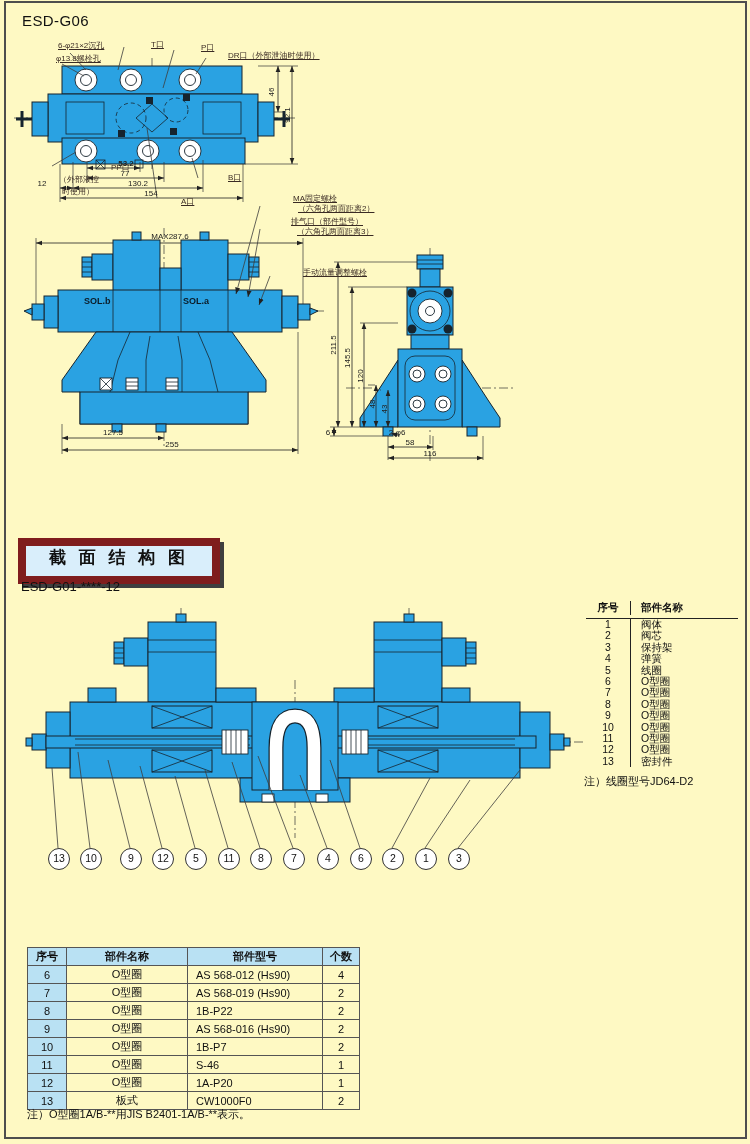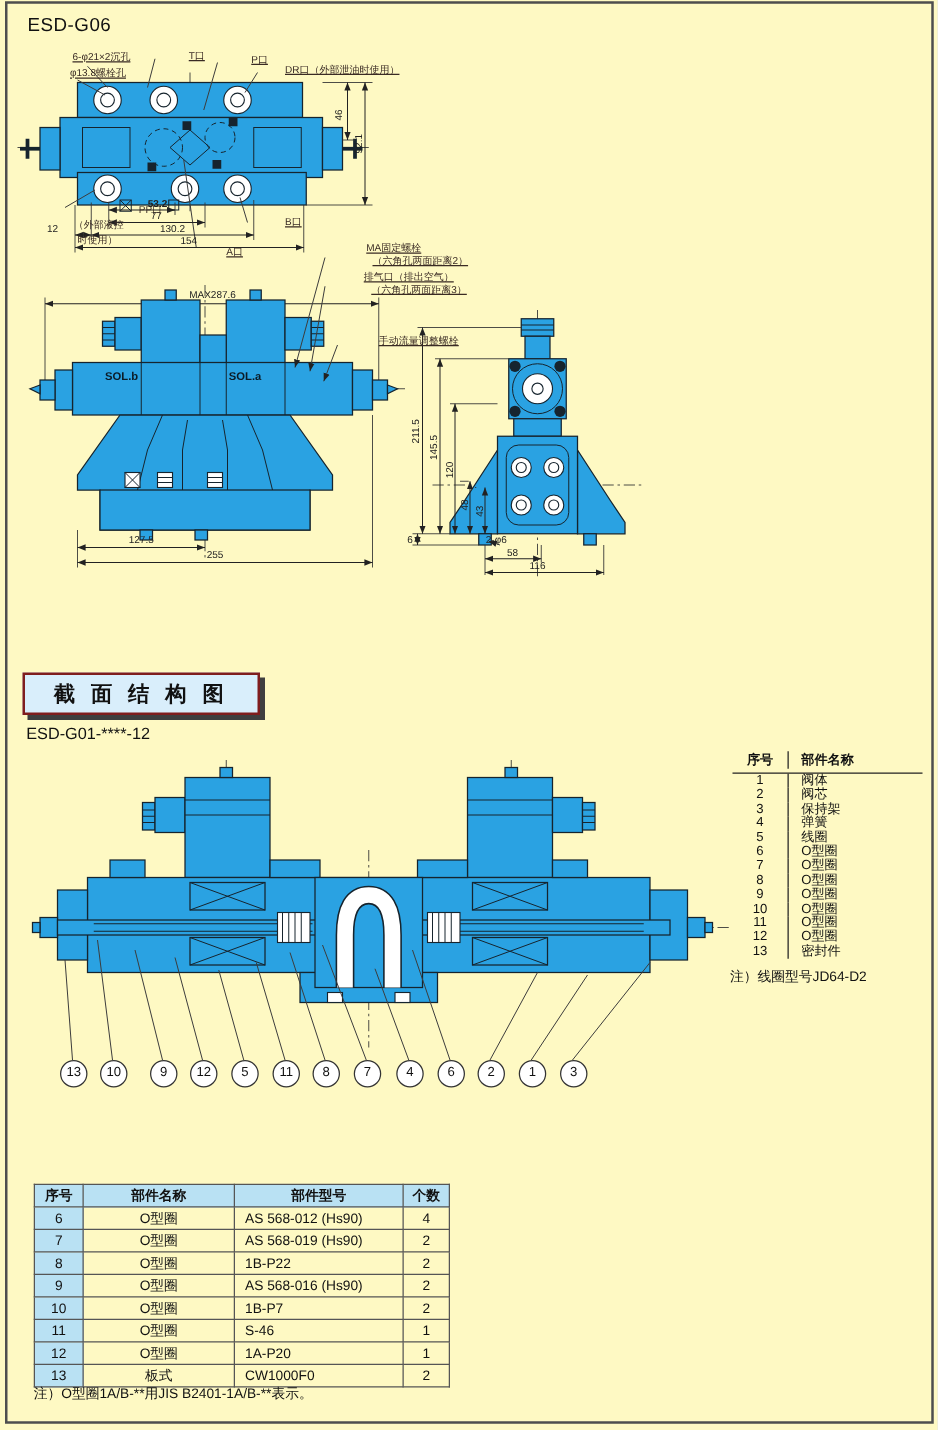--- a/index.html
+++ b/index.html
@@ -18,21 +18,21 @@
   .ld{stroke:#3c3c3c;stroke-width:0.8;fill:none;}
   .lda{stroke:#3c3c3c;stroke-width:0.8;fill:none;marker-end:url(#ar);}
   .thick{stroke:#16242e;stroke-width:3;}
   .lbl{position:absolute;font-size:8px;line-height:9px;color:#3a2b24;white-space:nowrap;padding-left:32px;}
   .u{text-decoration:underline;}
   .dimt{position:absolute;font-size:8px;color:#222;white-space:nowrap;transform:translate(-50%,-50%);}
   .dimv{position:absolute;font-size:8px;color:#222;white-space:nowrap;transform:translate(-50%,-50%) rotate(-90deg);}
   .soltxt{position:absolute;font-size:9px;font-weight:bold;color:#0b1c28;white-space:nowrap;}
   .model{position:absolute;left:22px;top:12px;font-size:15px;letter-spacing:0.4px;color:#111;}
   .sec-box{position:absolute;left:18px;top:538px;width:186px;height:30px;background:#d9eefb;
-           border:2px solid #7f1d1d;box-shadow:4px 4px 0 0 #3f3f3f;display:flex;align-items:center;justify-content:center;}
+           border:8px solid #7f1d1d;box-shadow:4px 4px 0 0 #3f3f3f;display:flex;justify-content:center;}
   .sec-box span{font-size:17px;font-weight:bold;letter-spacing:4px;color:#111;}
   .sec-model{position:absolute;left:21px;top:579px;font-size:13px;color:#111;}
   .pt{position:absolute;left:586px;top:601px;width:152px;font-size:10.5px;color:#111;}
   .pt-head{display:flex;border-bottom:1.2px solid #222;padding-bottom:3px;font-weight:bold;}
   .pt-row{display:flex;height:11.4px;line-height:11.4px;}
   .pt-num{width:44px;text-align:center;border-right:1.2px solid #222;}
   .pt-head .pt-num{border-right:1.2px solid #222;}
   .pt-name{padding-left:10px;}
   .note{position:absolute;font-size:11px;color:#111;white-space:nowrap;}
   .callout{position:absolute;width:20px;height:20px;border:1px solid #333;border-radius:50%;
@@ -328,21 +328,21 @@
   <span class="dimt" style="left:138px;top:183px;text-align:center;">130.2</span>
   <span class="dimt" style="left:151px;top:193px;">154</span>
   <span class="dimv" style="left:271px;top:92px;">46</span>
   <span class="dimv" style="left:287px;top:115px;">92.1</span>
 
   <span class="dimt" style="left:170px;top:236px;">MAX287.6</span>
   <span class="soltxt" style="left:84px;top:296px;">SOL.b</span>
   <span class="soltxt" style="left:183px;top:296px;">SOL.a</span>
   <span class="lbl u" style="left:261px;top:194px;">MA固定螺栓</span>
   <span class="lbl u" style="left:266px;top:204px;">（六角孔两面距离2）</span>
-  <span class="lbl u" style="left:259px;top:217px;">排气口（排出空气）</span>
+  <span class="lbl u" style="left:259px;top:217px;">排气口（部件型号）</span>
   <span class="lbl u" style="left:265px;top:227px;">（六角孔两面距离3）</span>
   <span class="lbl u" style="left:271px;top:268px;">手动流量调整螺栓</span>
   <span class="dimt" style="left:113px;top:432px;">127.5</span>
   <span class="dimt" style="left:172px;top:444px;">255</span>
 
   <span class="dimv" style="left:333px;top:345px;">211.5</span>
   <span class="dimv" style="left:347px;top:358px;">145.5</span>
   <span class="dimv" style="left:360px;top:376px;">120</span>
   <span class="dimv" style="left:372px;top:404px;">48</span>
   <span class="dimv" style="left:384px;top:409px;">43</span>

